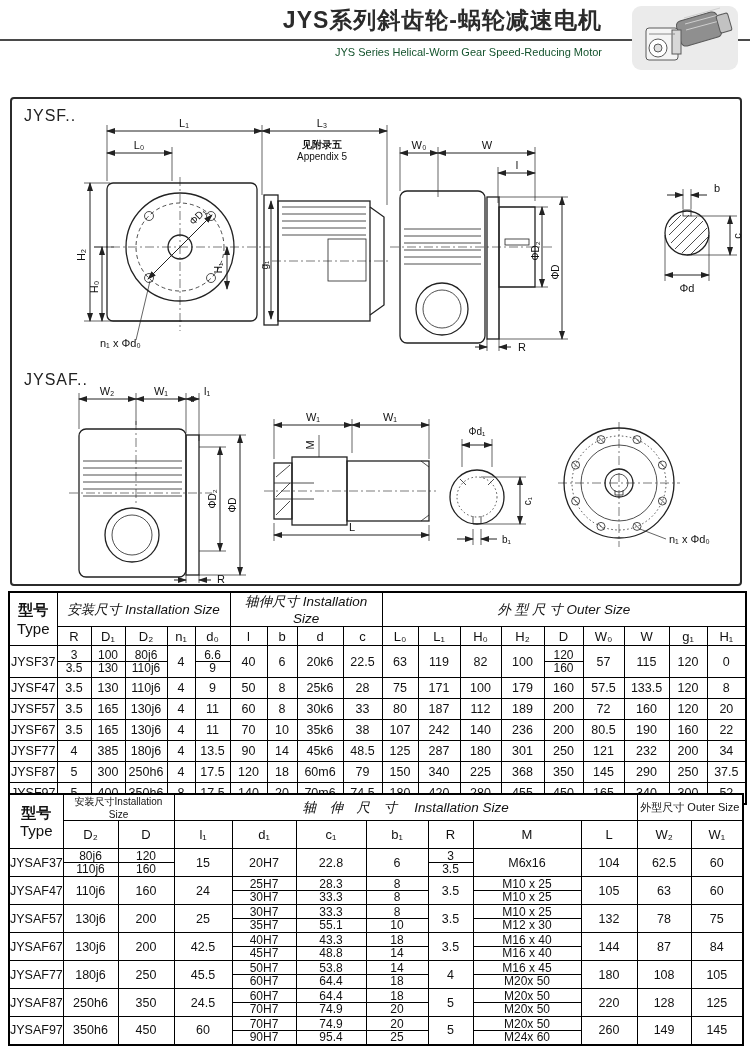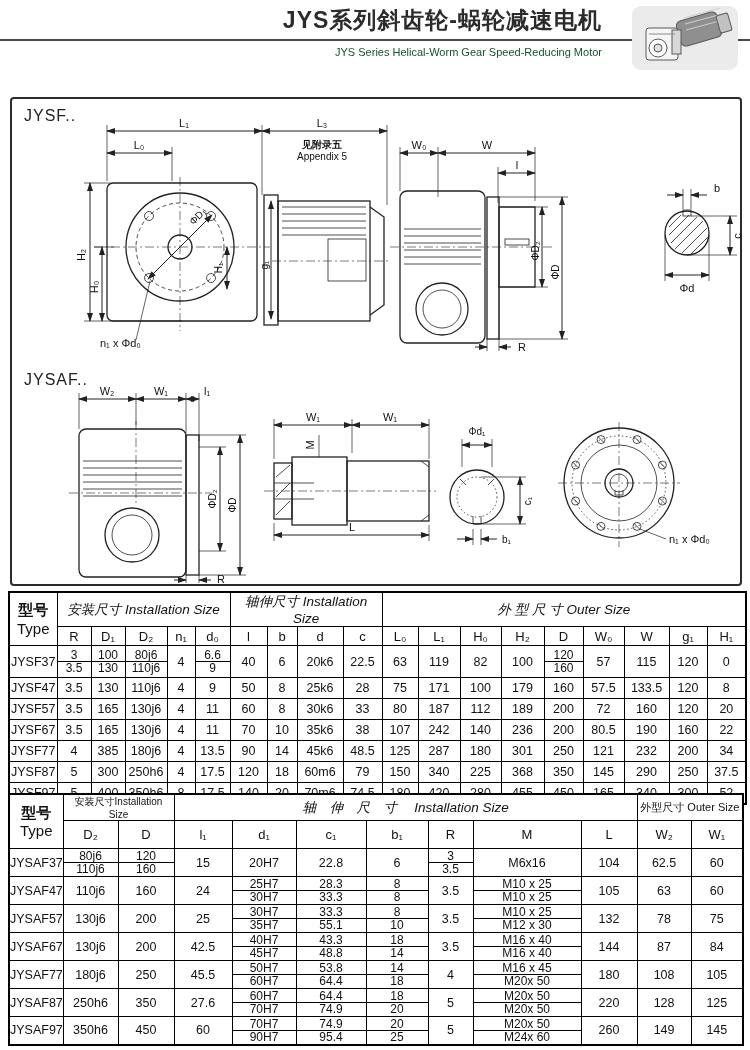--- a/index.html
+++ b/index.html
@@ -795,21 +795,21 @@
             </div>
           </td>
           <td>180</td>
           <td>108</td>
           <td>105</td>
         </tr>
         <tr class="splitrow">
           <td class="typecell">JYSAF87</td>
           <td>250h6</td>
           <td>350</td>
-          <td>27.6</td>
+          <td>24.5</td>
           <td>
             <div class="split">
               <span>60H7</span>
               <span>70H7</span>
             </div>
           </td>
           <td>
             <div class="split">
               <span>64.4</span>
               <span>74.9</span>

